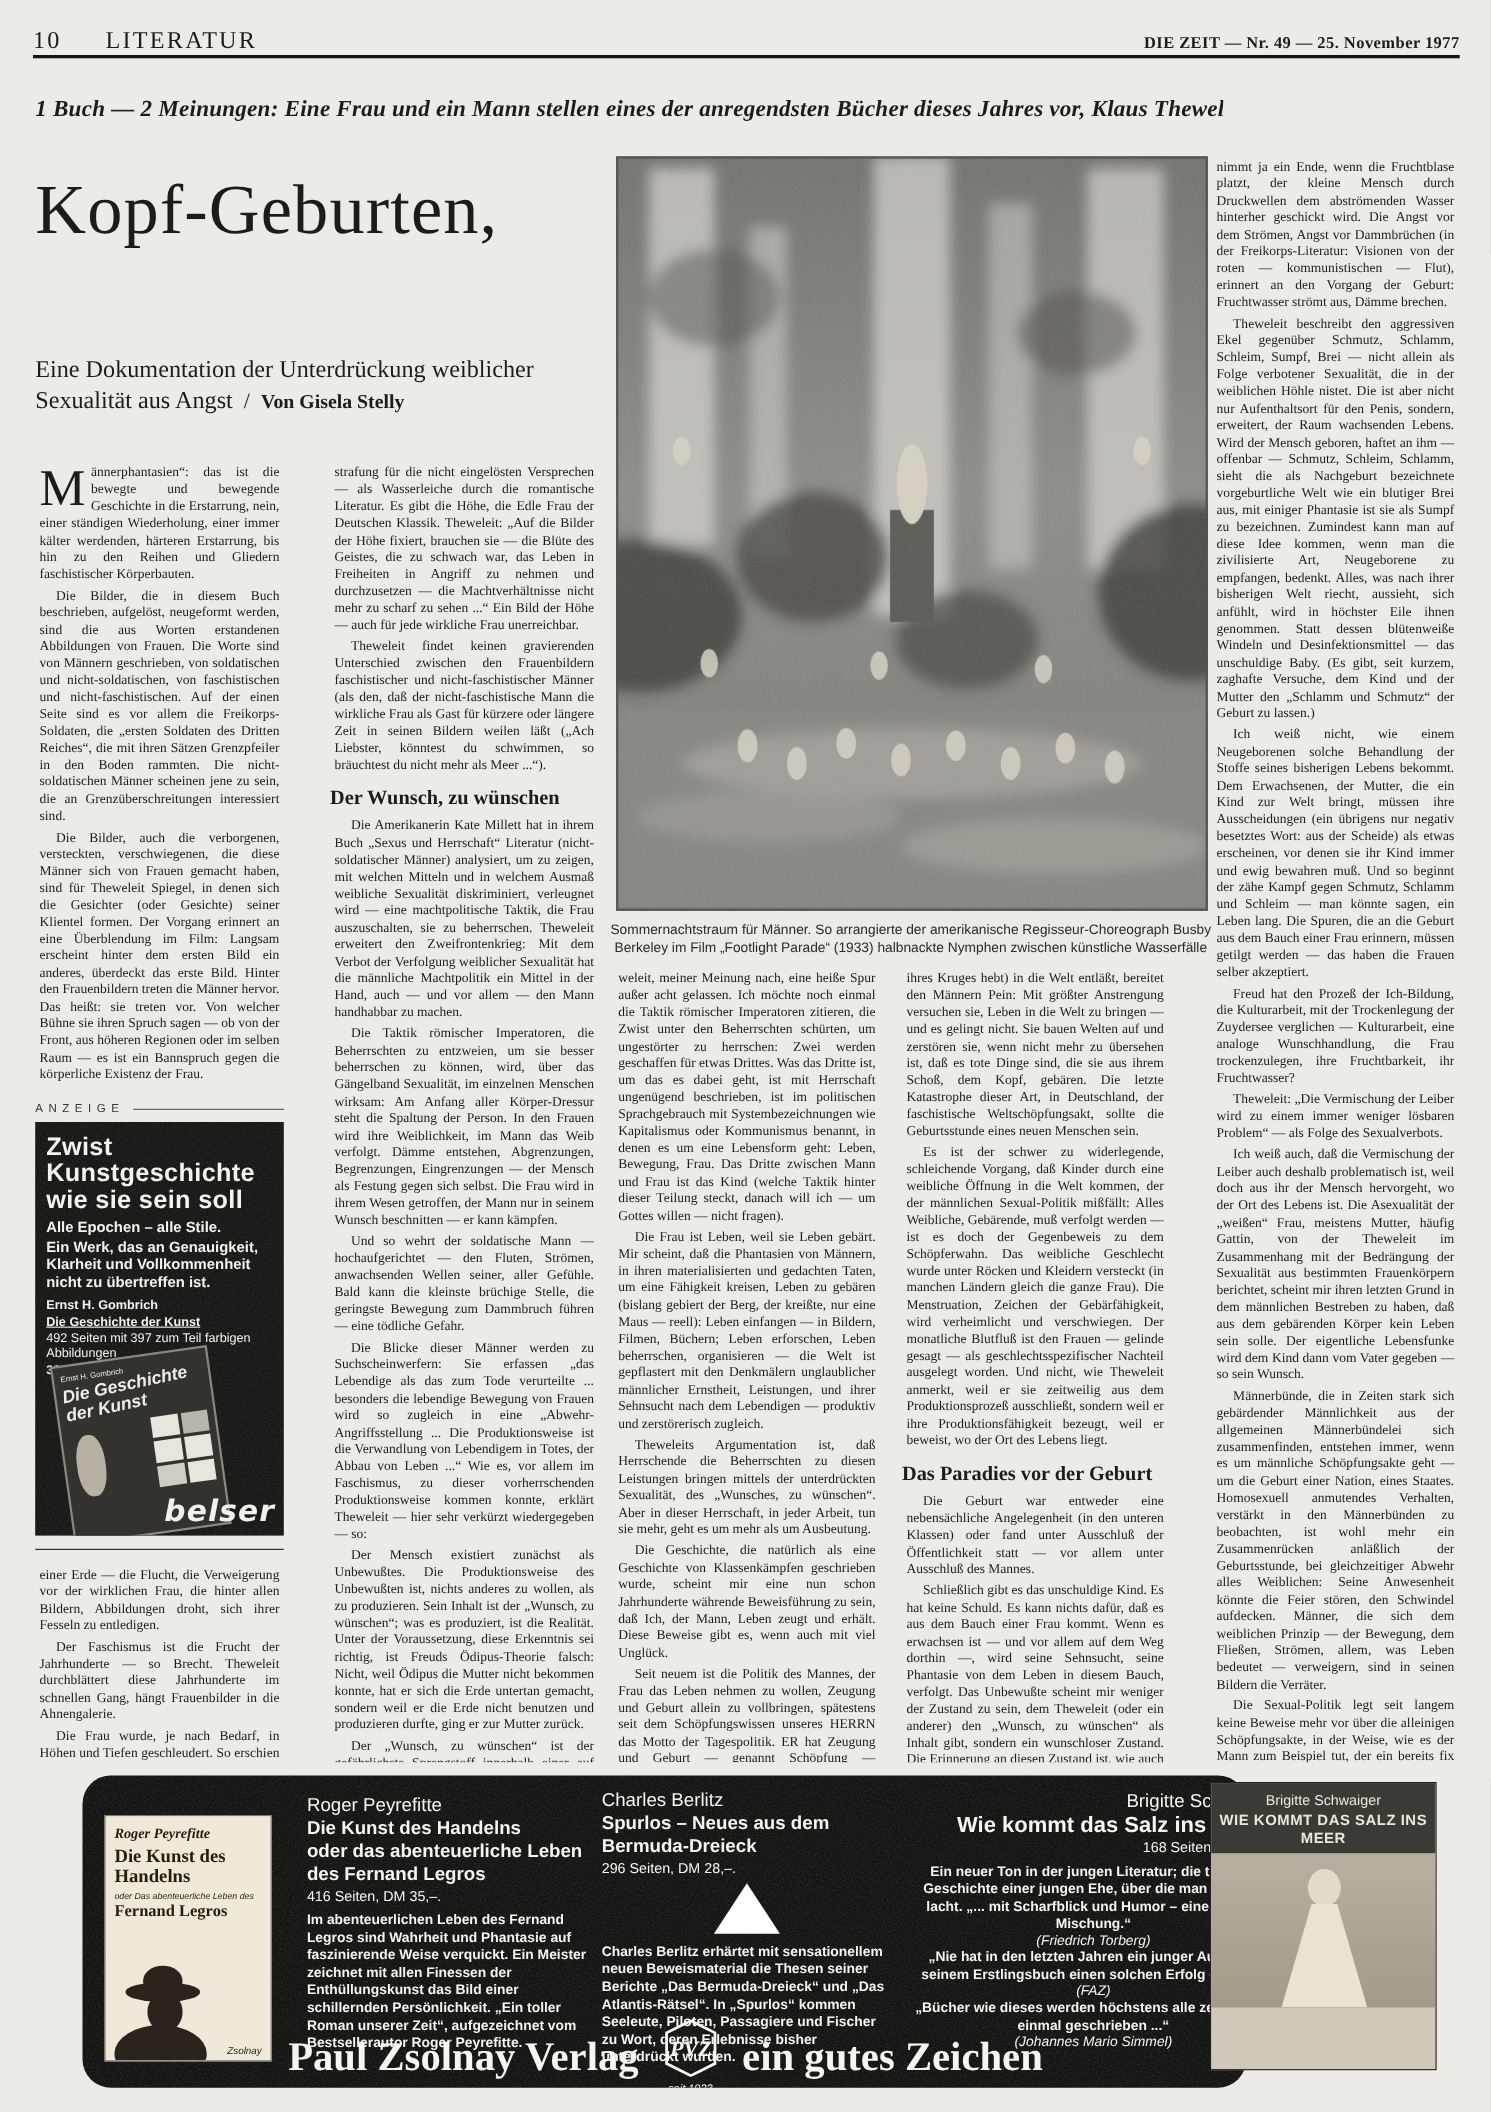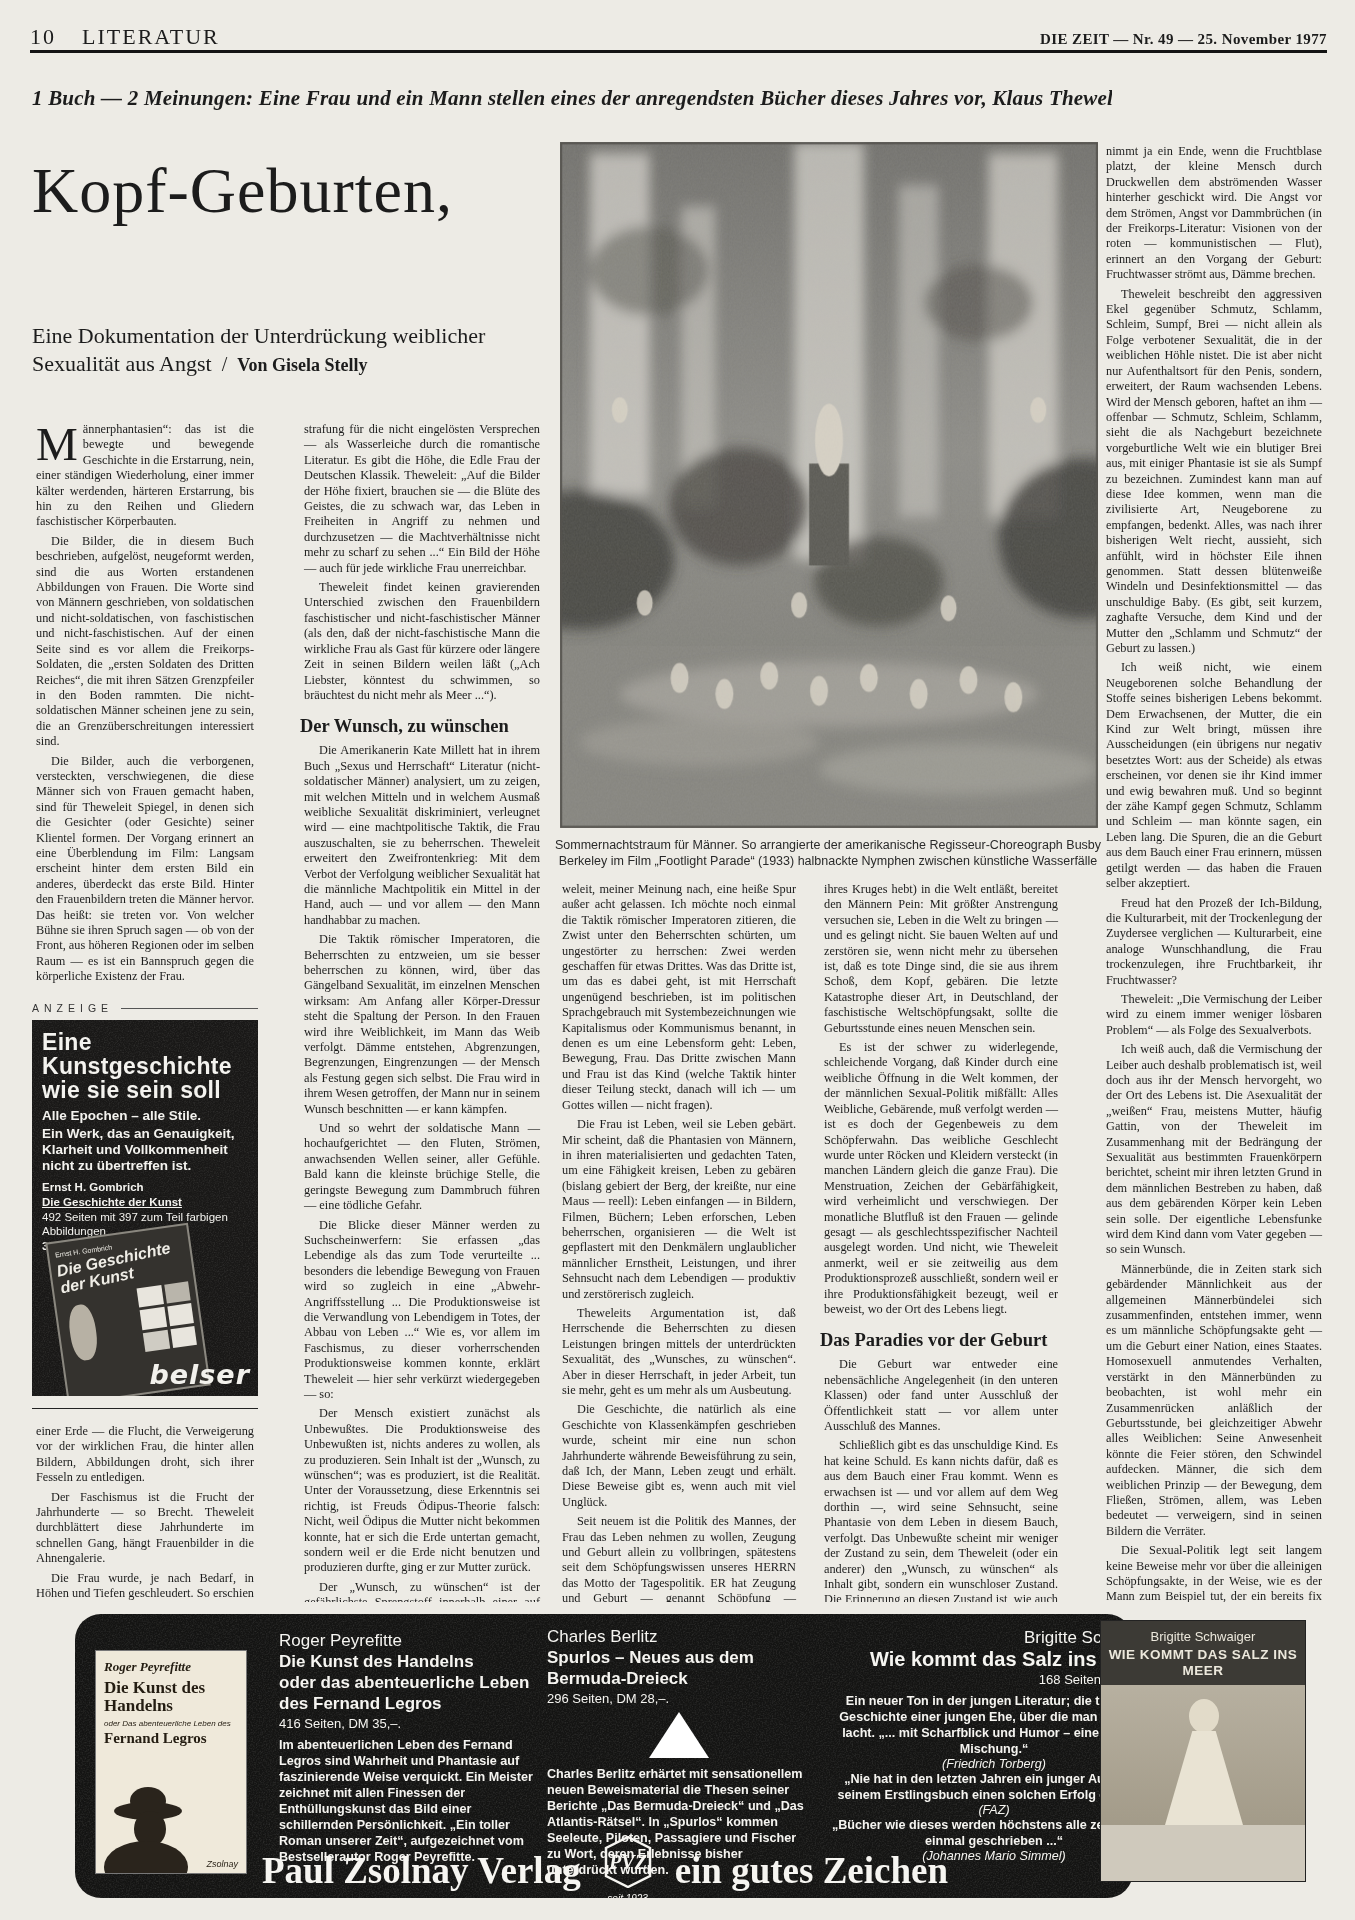--- a/index.html
+++ b/index.html
@@ -1,20 +1,20 @@
 <!DOCTYPE html>
 <html lang="de"><head>
 <meta charset="utf-8">
 <style>
   html,body{margin:0;padding:0;background:#d8d6d0;}
   #page{position:relative;width:1355px;height:1920px;background:#edebe5;color:#1c1c1c;
         font-family:"Liberation Serif","DejaVu Serif",serif;overflow:hidden;}
   
   #masthead{position:absolute;top:24px;left:30px;right:28px;display:flex;justify-content:space-between;align-items:baseline;}
-  .mh-left{display:flex;gap:26px;align-items:baseline;font-size:22px;letter-spacing:2px;}
+  .mh-left{display:flex;gap:40px;align-items:baseline;font-size:22px;letter-spacing:2px;}
   .mh-right{font-size:15px;font-weight:bold;letter-spacing:.4px;}
   #mastrule{position:absolute;top:50px;left:30px;right:28px;height:3px;background:#141414;}
   
   #kicker{position:absolute;top:86px;left:32px;width:1080px;font-size:21px;font-style:italic;font-weight:bold;
           letter-spacing:.2px;white-space:nowrap;overflow:hidden;}
   
   #title{position:absolute;top:152px;left:32px;width:515px;font-family:"Liberation Serif",serif;
          font-size:64px;line-height:77px;letter-spacing:1px;white-space:nowrap;}
   #subtitle{position:absolute;top:322px;left:32px;width:515px;font-size:22px;line-height:28px;}
   .byline-row{display:flex;gap:10px;align-items:baseline;}
@@ -147,21 +147,21 @@
   </div>
   <div id="adbox">
     <svg class="grain" width="226" height="376">
       <filter id="g2">
           <feTurbulence type="fractalNoise" baseFrequency="0.8" numOctaves="2"></feTurbulence>
         <feColorMatrix type="matrix" values="0 0 0 0 1  0 0 0 0 1  0 0 0 0 0.95  0.6 0 0 0 -0.25"></feColorMatrix>
         </filter>
       <rect width="226" height="376" filter="url(#g2)" opacity="0.35"></rect>
     </svg>
     <div class="inner">
-      <div class="ad-head">Eine Kunstgeschichte wie sie sein soll</div>
+      <div class="ad-head">Zwist Kunstgeschichte wie sie sein soll</div>
       <div class="ad-sub">Alle Epochen – alle Stile.</div>
       <div class="ad-sub" style="margin-top:2px">Ein Werk, das an Genauigkeit, Klarheit und Vollkommenheit nicht zu übertreffen ist.</div>
       <div class="ad-meta">Ernst H. Gombrich</div>
       <div class="ad-meta ad-book" style="margin-top:1px">Die Geschichte der Kunst</div>
       <div class="ad-meta" style="margin-top:1px;font-weight:normal">492 Seiten mit 397 zum Teil farbigen Abbildungen</div>
       <div class="ad-meta" style="margin-top:1px">38,– DM</div>
     </div>
     <div class="gcover">
       <div class="ga">Ernst H. Gombrich</div>
       <div class="gt">Die Geschichte der Kunst</div>

